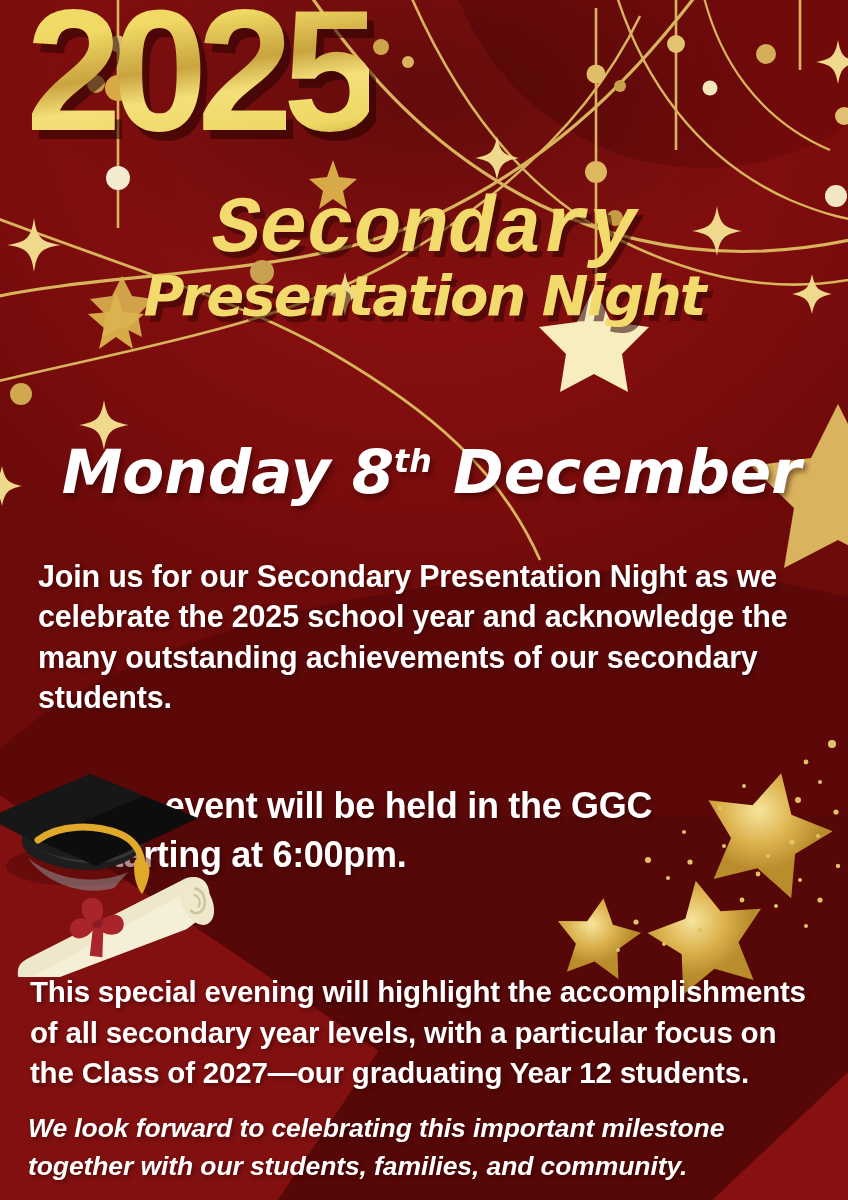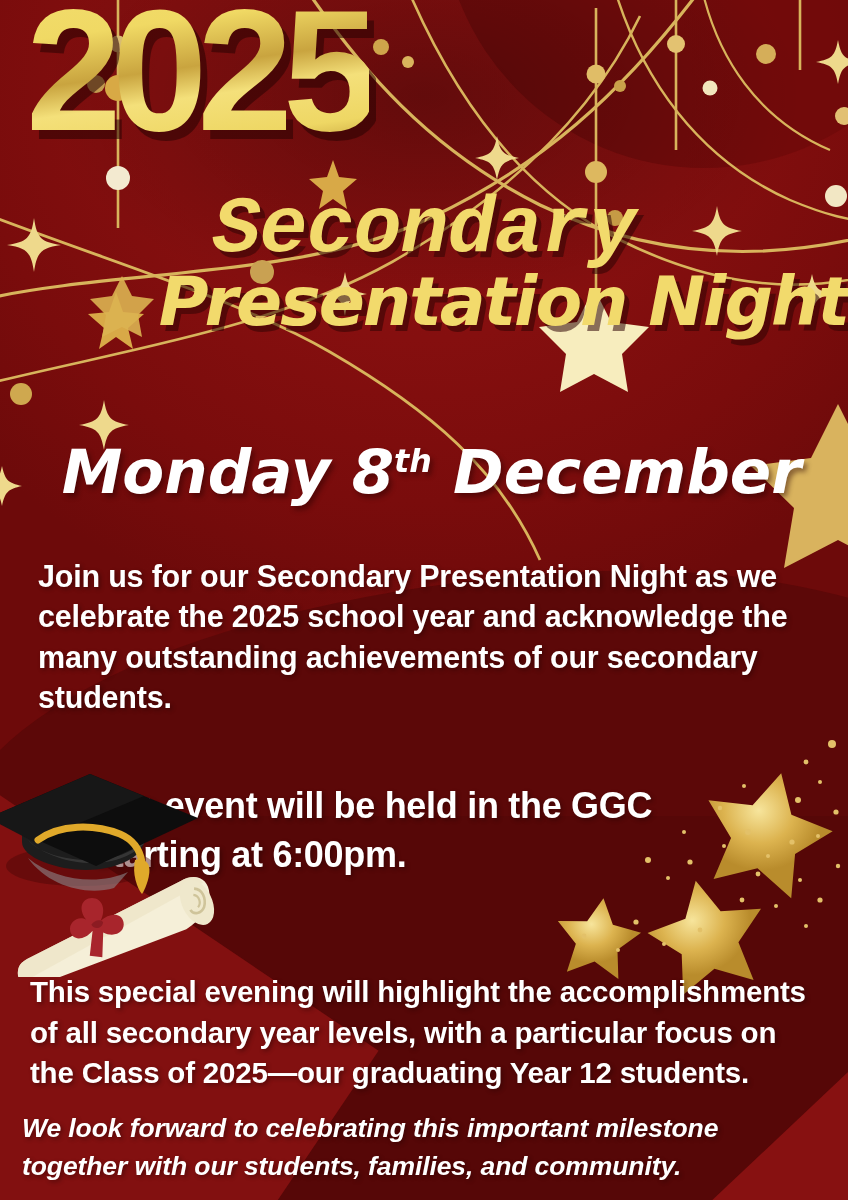--- a/index.html
+++ b/index.html
@@ -126,21 +126,21 @@
     color: #f2da6c;
     font-family: "DejaVu Sans", sans-serif;
     font-weight: 700;
     font-style: italic;
     font-size: 82px;
     line-height: .96;
     letter-spacing: -1px;
     text-shadow: 5px 6px 0 rgba(48,3,3,.55);
   }
   .title .l1 { display: block; font-size: 80px; font-family: Liberation Mono, monospace; }
-  .title .l2 { display: block; font-size: 68px; letter-spacing: -2px; text-align: right; }
+  .title .l2 { display: block; font-size: 56px; letter-spacing: -2px; }
 
   .date {
     position: absolute;
     left: 15px;
     right: 0;
     top: 436px;
     text-align: center;
     color: #ffffff;
     font-family: "DejaVu Sans", sans-serif;
     font-weight: 700;
@@ -191,21 +191,21 @@
     letter-spacing: -.2px;
     padding: 0 30px;
   }
 
   .para-closing {
     top: 1110px;
     font-size: 26.5px;
     font-style: italic;
     line-height: 1.42;
     letter-spacing: -.1px;
-    padding: 0 22px;
+    padding: 0 28px;
   }
 
   
   .gradart {
     position: absolute;
     left: -6px;
     top: 762px;
     width: 250px;
     height: 215px;
     z-index: 6;
@@ -377,18 +377,18 @@
 
     <div class="date">
       <span>Monday 8</span><sup>th</sup>
       <span>December</span>
     </div>
 
     <div class="para para-intro">Join us for our Secondary Presentation Night as we celebrate the 2025 school year and acknowledge the many outstanding achievements of our secondary students.</div>
 
     <div class="para para-venue">The event will be held in the GGC starting at 6:00pm.</div>
 
-    <div class="para para-focus">This special evening will highlight the accomplishments of all secondary year levels, with a particular focus on the Class of 2025—our graduating Year 12 students.</div>
+    <div class="para para-focus">This special evening will highlight the accomplishments of all secondary year levels, with a particular focus on the Class of 2027—our graduating Year 12 students.</div>
 
     <div class="para para-closing">We look forward to celebrating this important milestone together with our students, families, and community.</div>
 
   </div>
 </div>
 
 </body></html>

